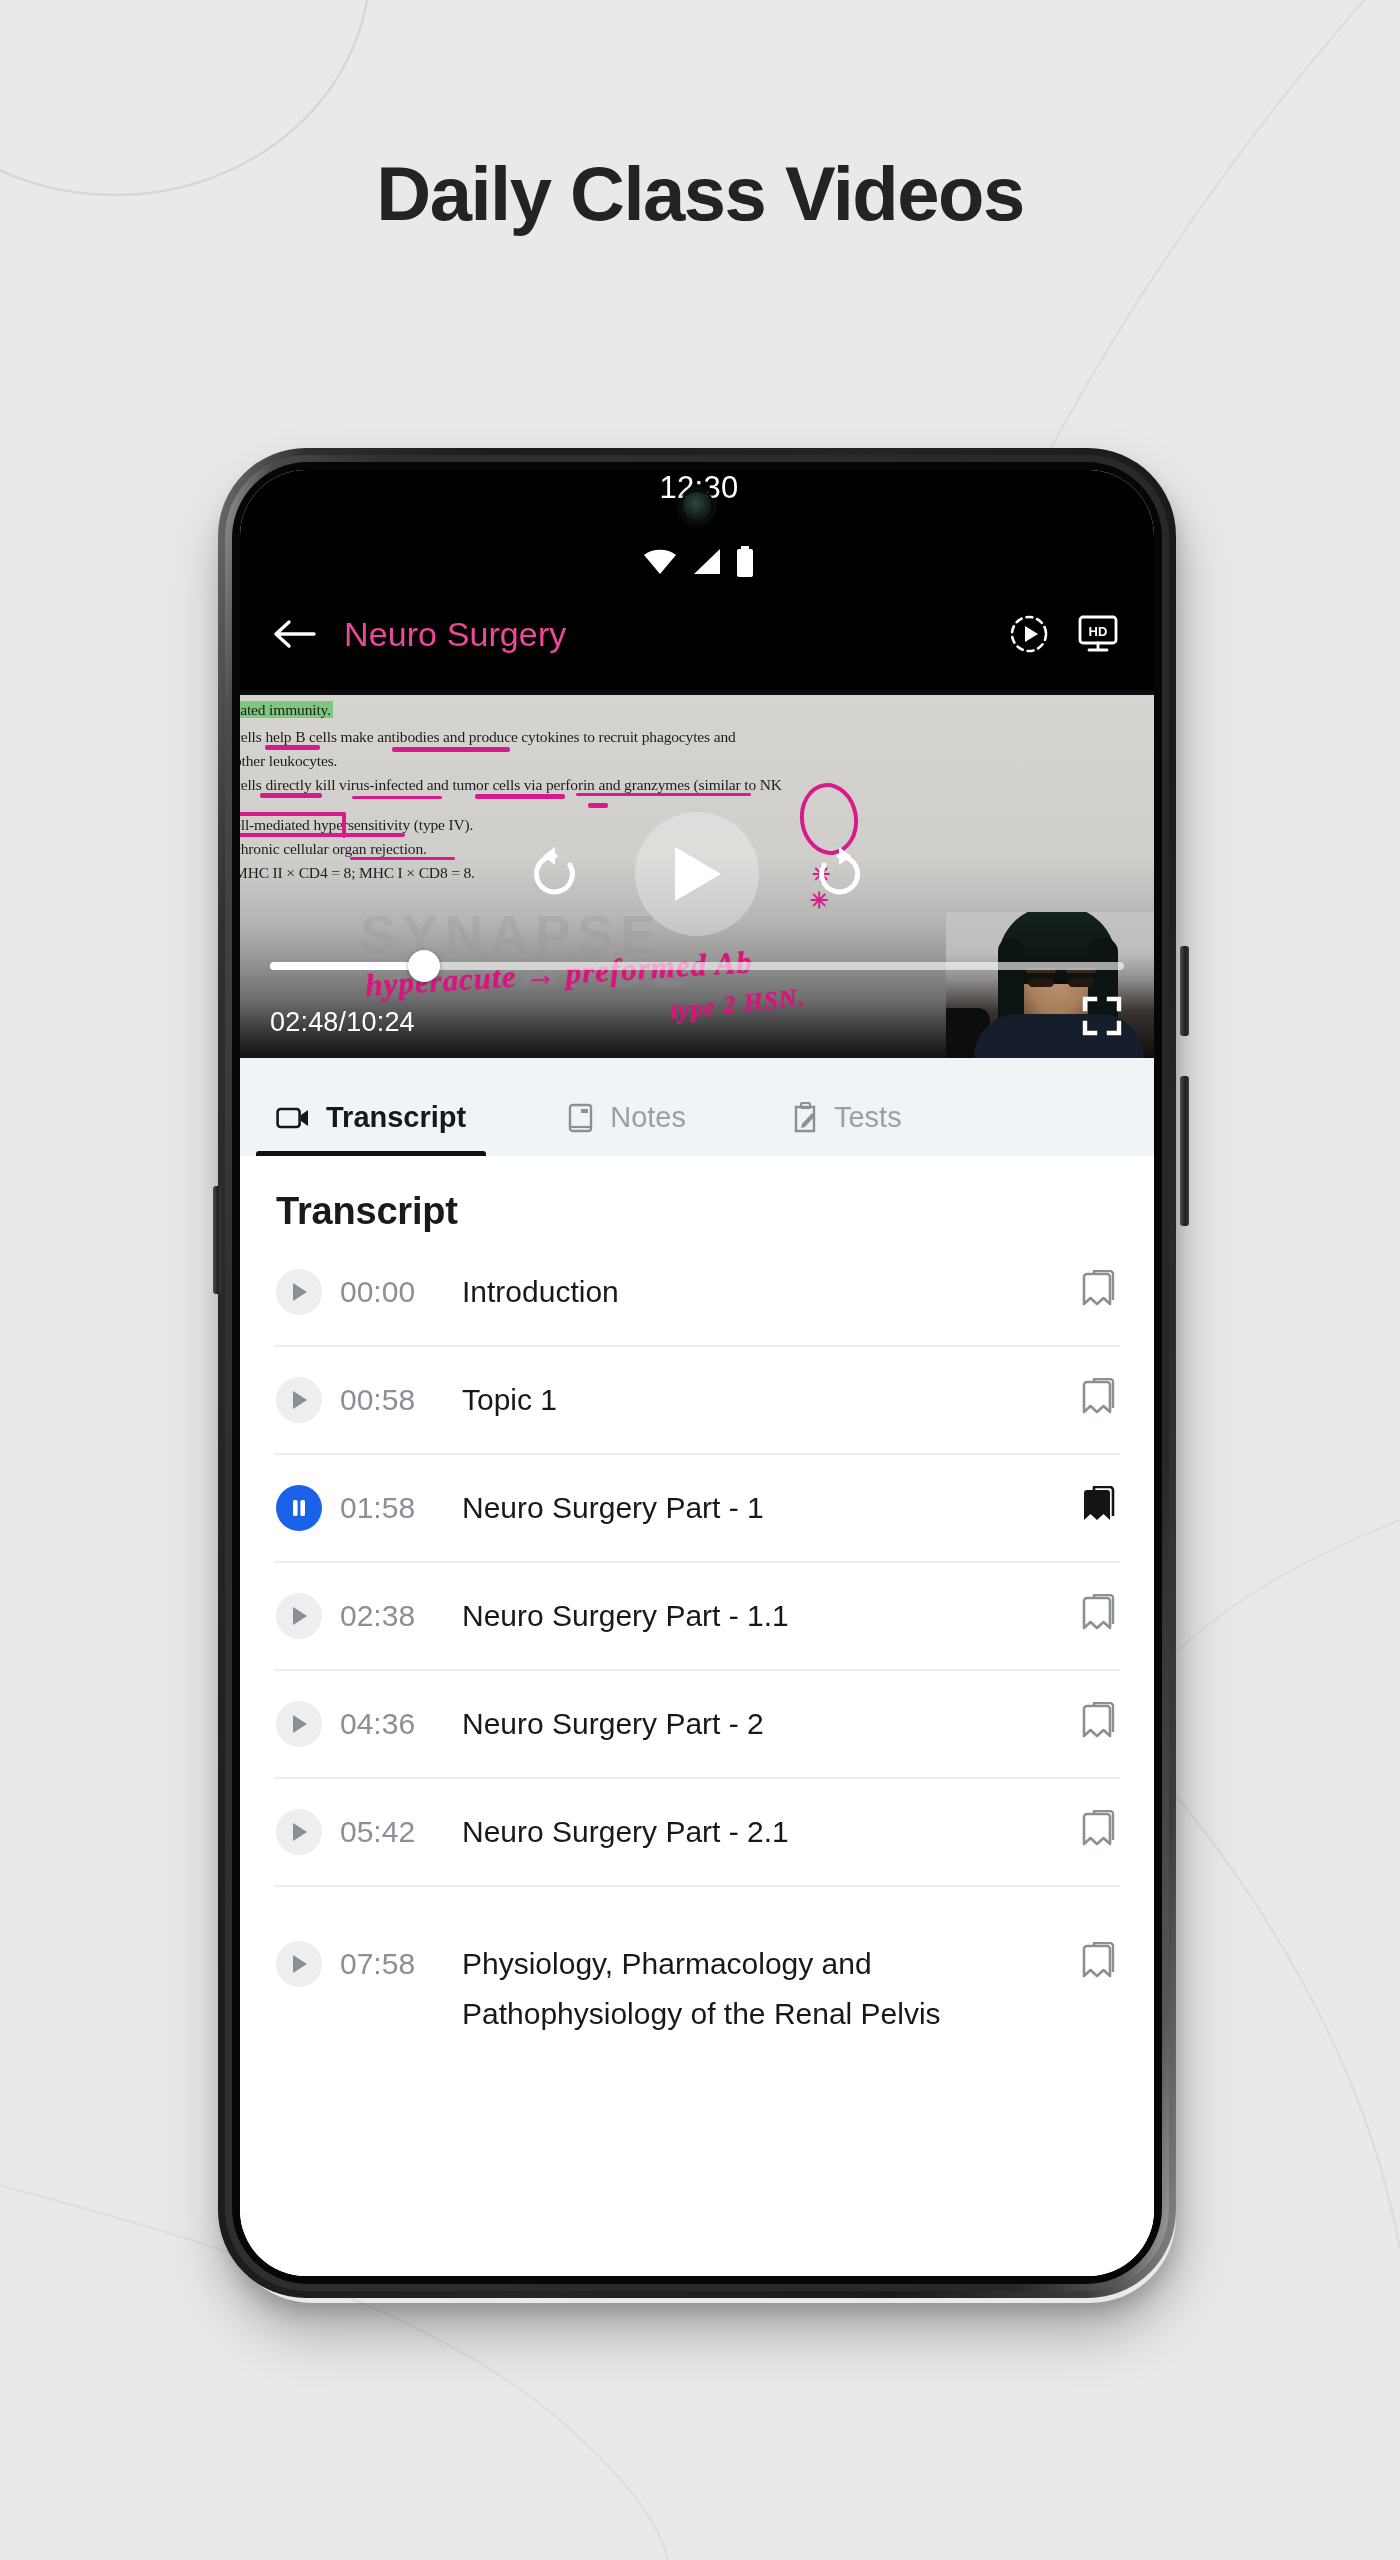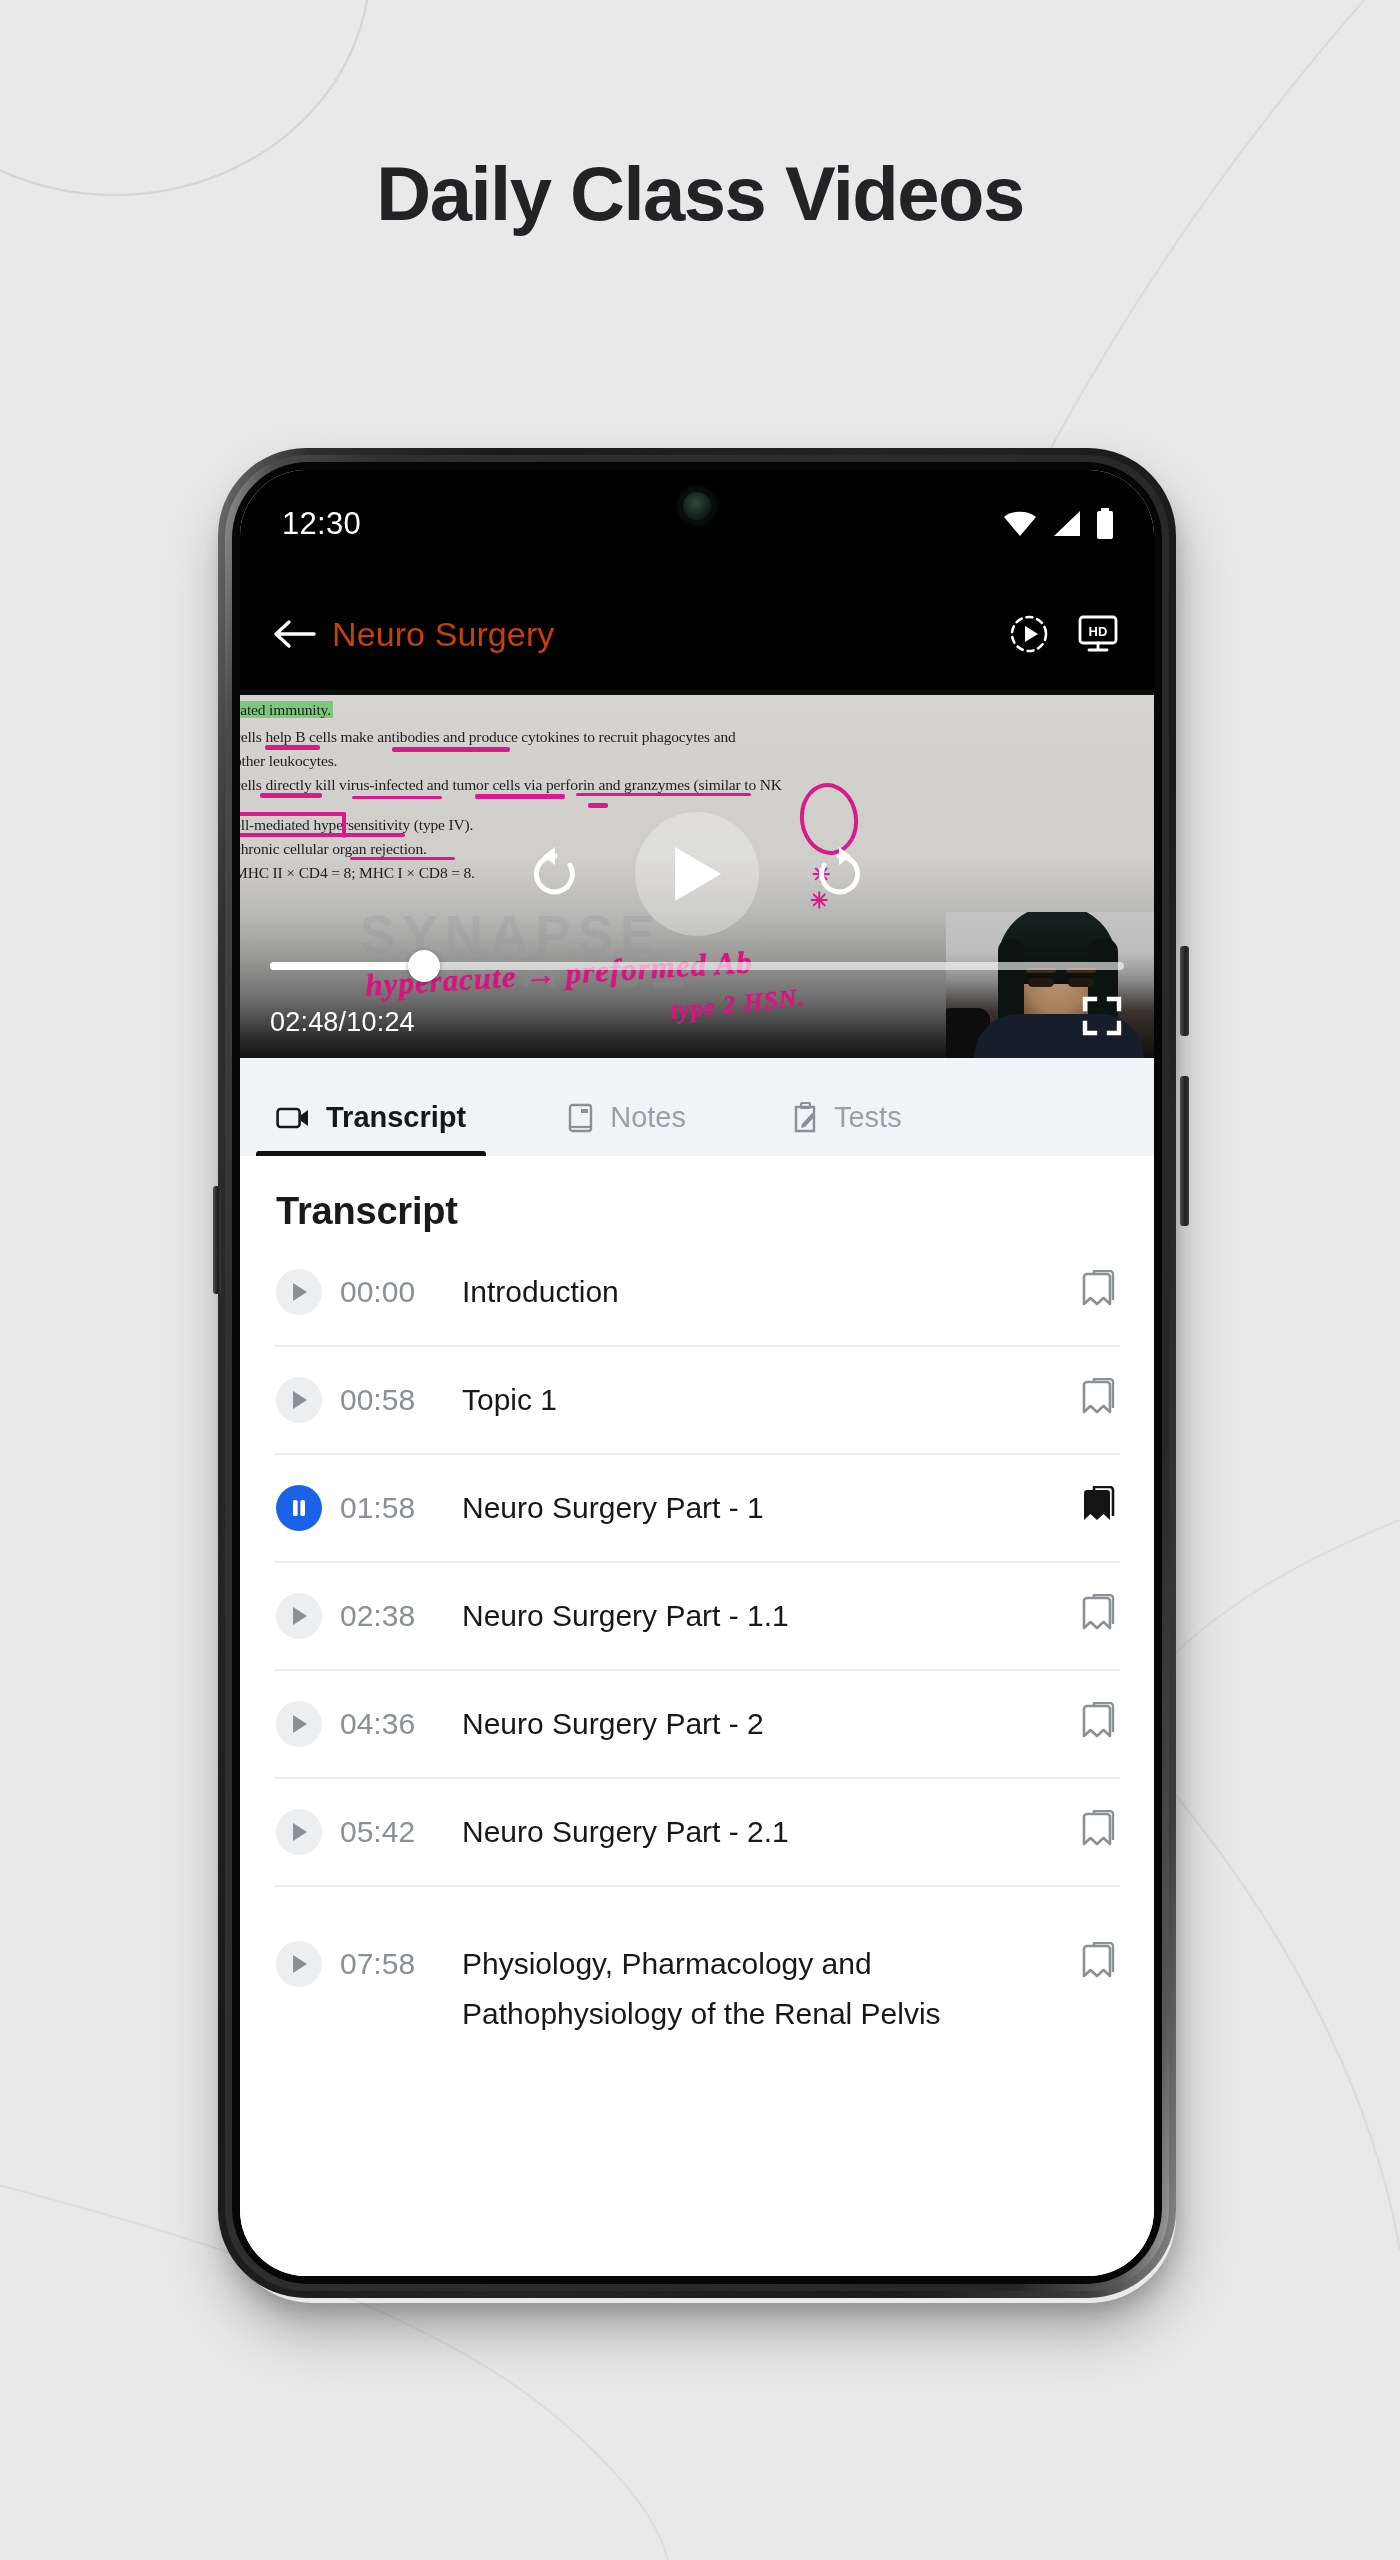--- a/index.html
+++ b/index.html
@@ -85,20 +85,21 @@
 
   
   .status-bar {
     position: relative;
     height: 108px;
     background: #000;
     display: flex;
     align-items: center;
     justify-content: space-between;
     padding: 0 38px 0 42px;
+    flex-direction: column;
   }
   .status-time {
     color: #fff;
     font-size: 31px;
     font-weight: 400;
     letter-spacing: .3px;
   }
   .status-icons { display: flex; align-items: center; gap: 12px; }
   .camera-notch {
     position: absolute;
@@ -113,24 +114,24 @@
   
   .app-bar {
     height: 112px;
     background: #000;
     display: flex;
     align-items: center;
     padding: 0 34px 0 32px;
   }
   .app-bar .back { cursor: pointer; display:flex; }
   .app-bar .title {
-    color: #c2410c;
+    color: #ec4899;
     font-size: 34px;
     font-weight: 500;
-    margin-left: 16px;
+    margin-left: 28px;
     letter-spacing: .1px;
   }
   .app-bar .spacer { flex: 1; }
   .app-bar .ab-icon { margin-left: 26px; display: flex; }
 
   
   .video {
     position: relative;
     height: 368px;
     overflow: hidden;

